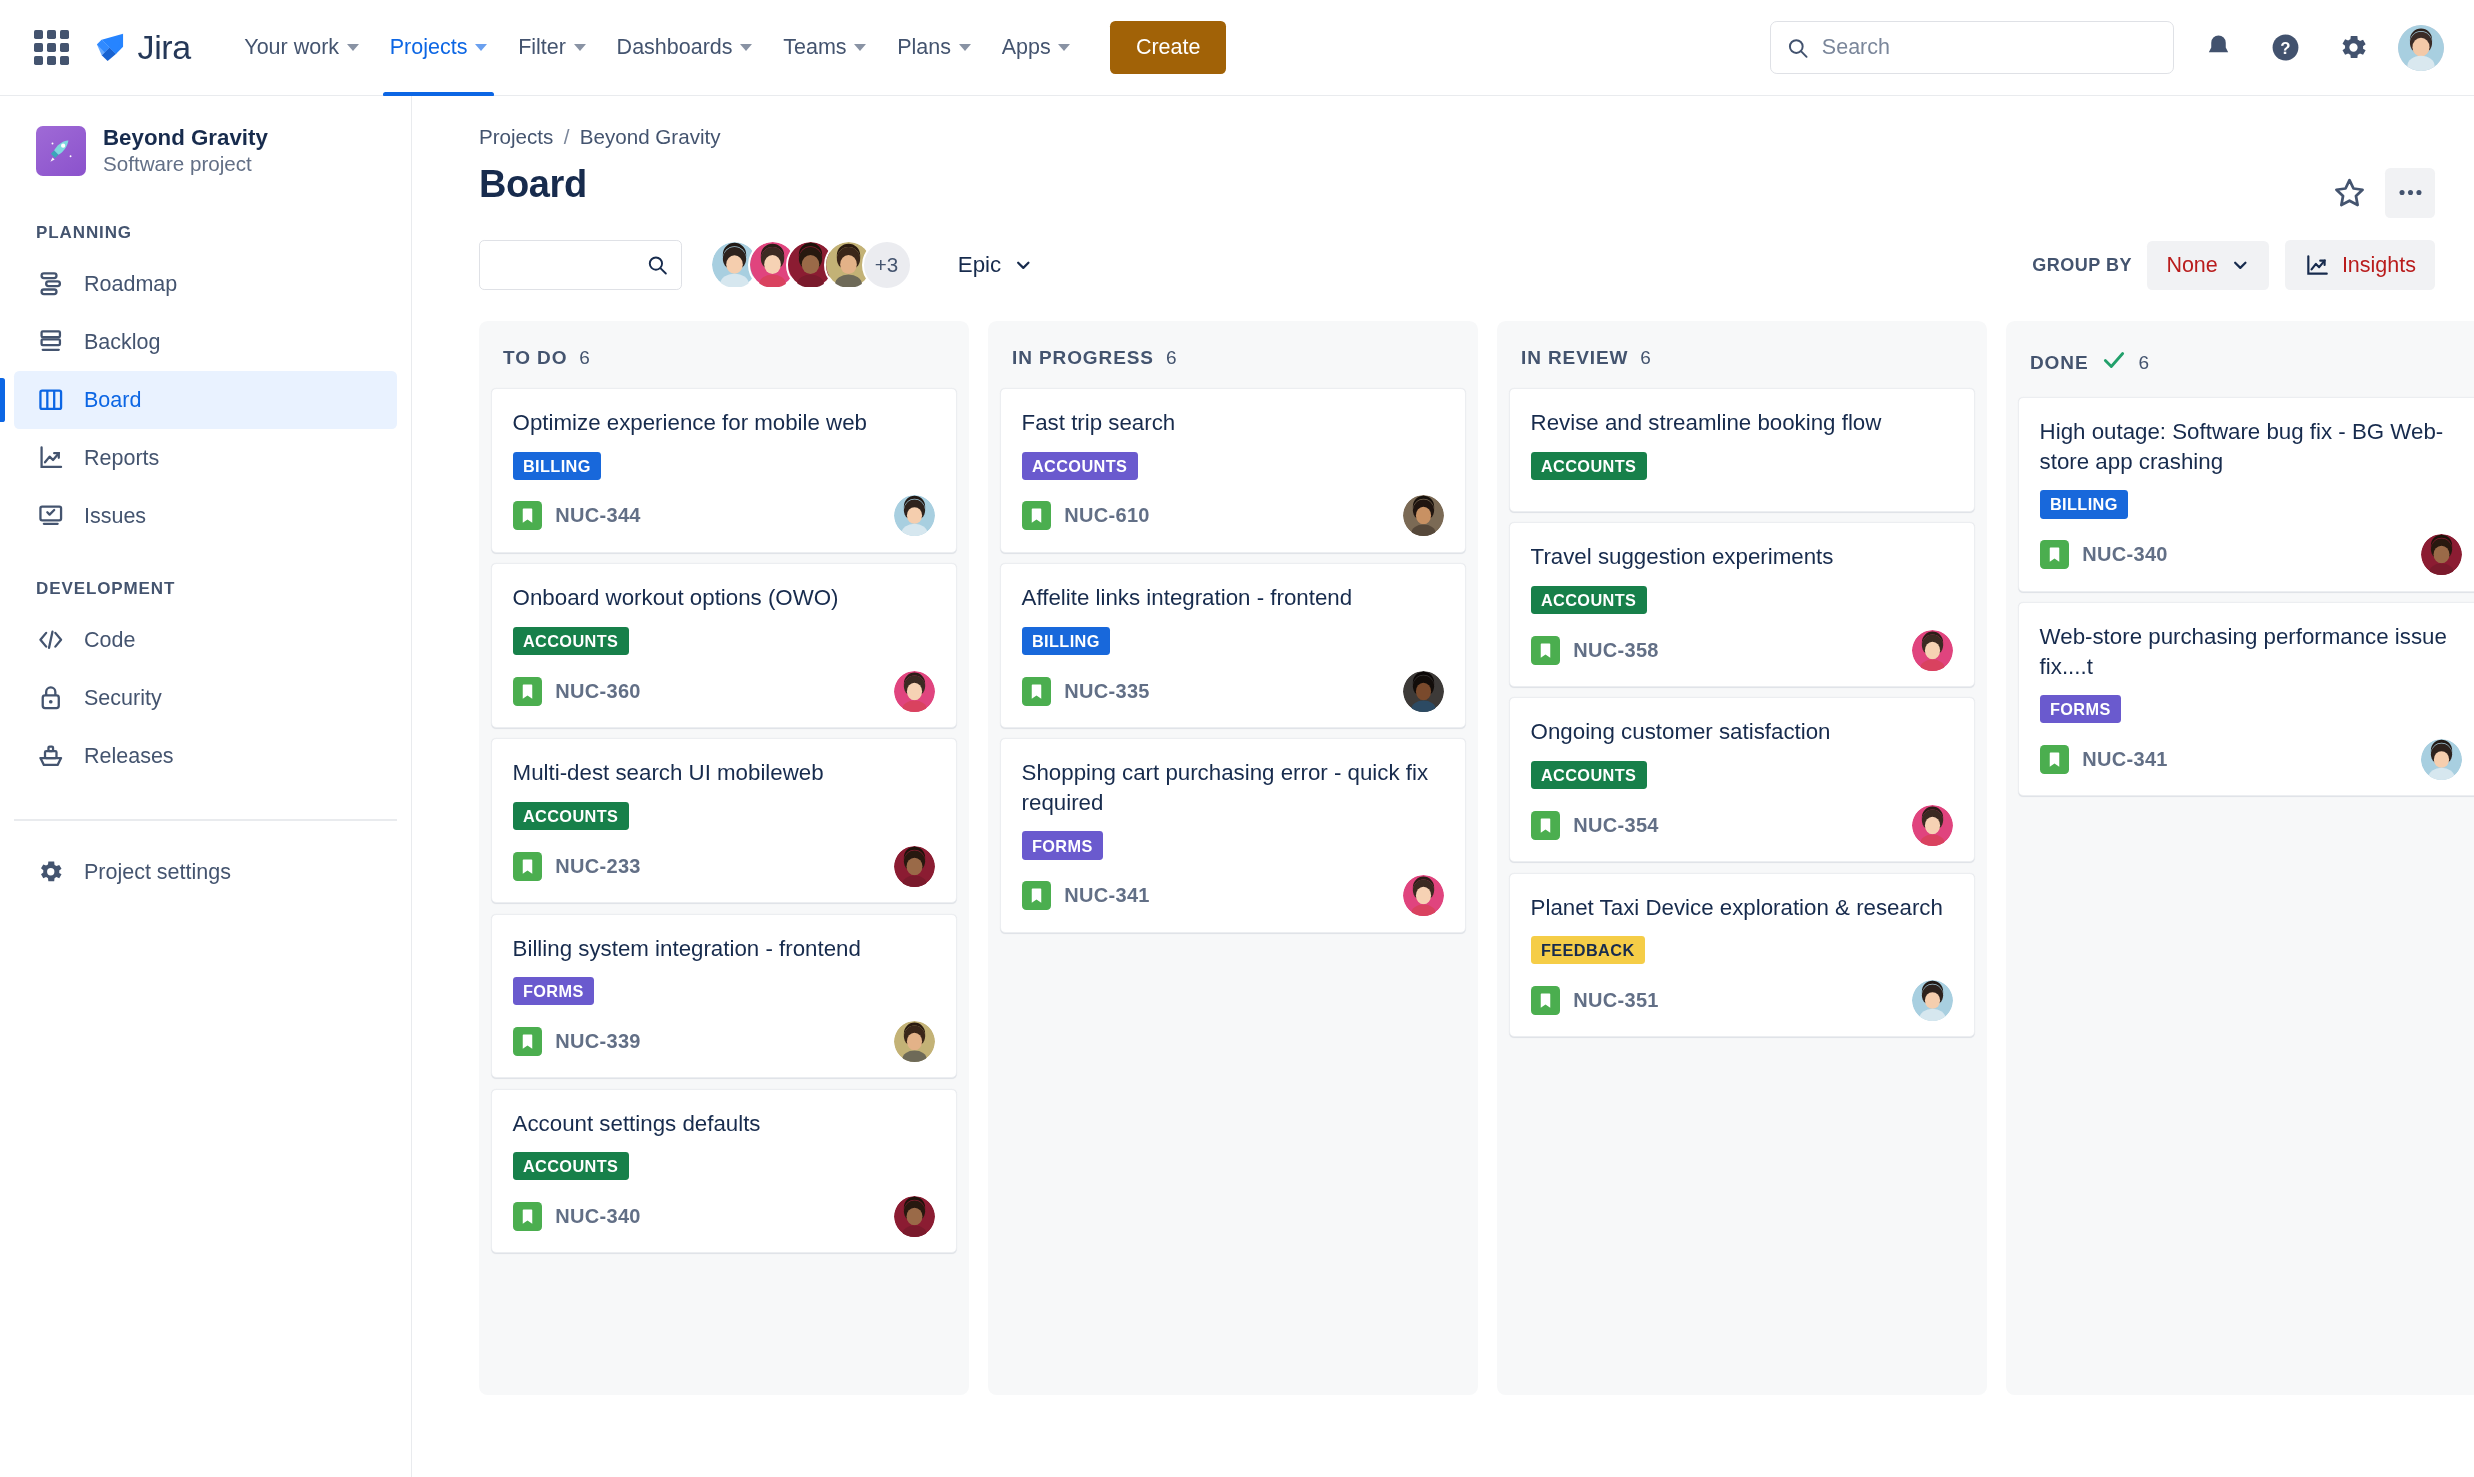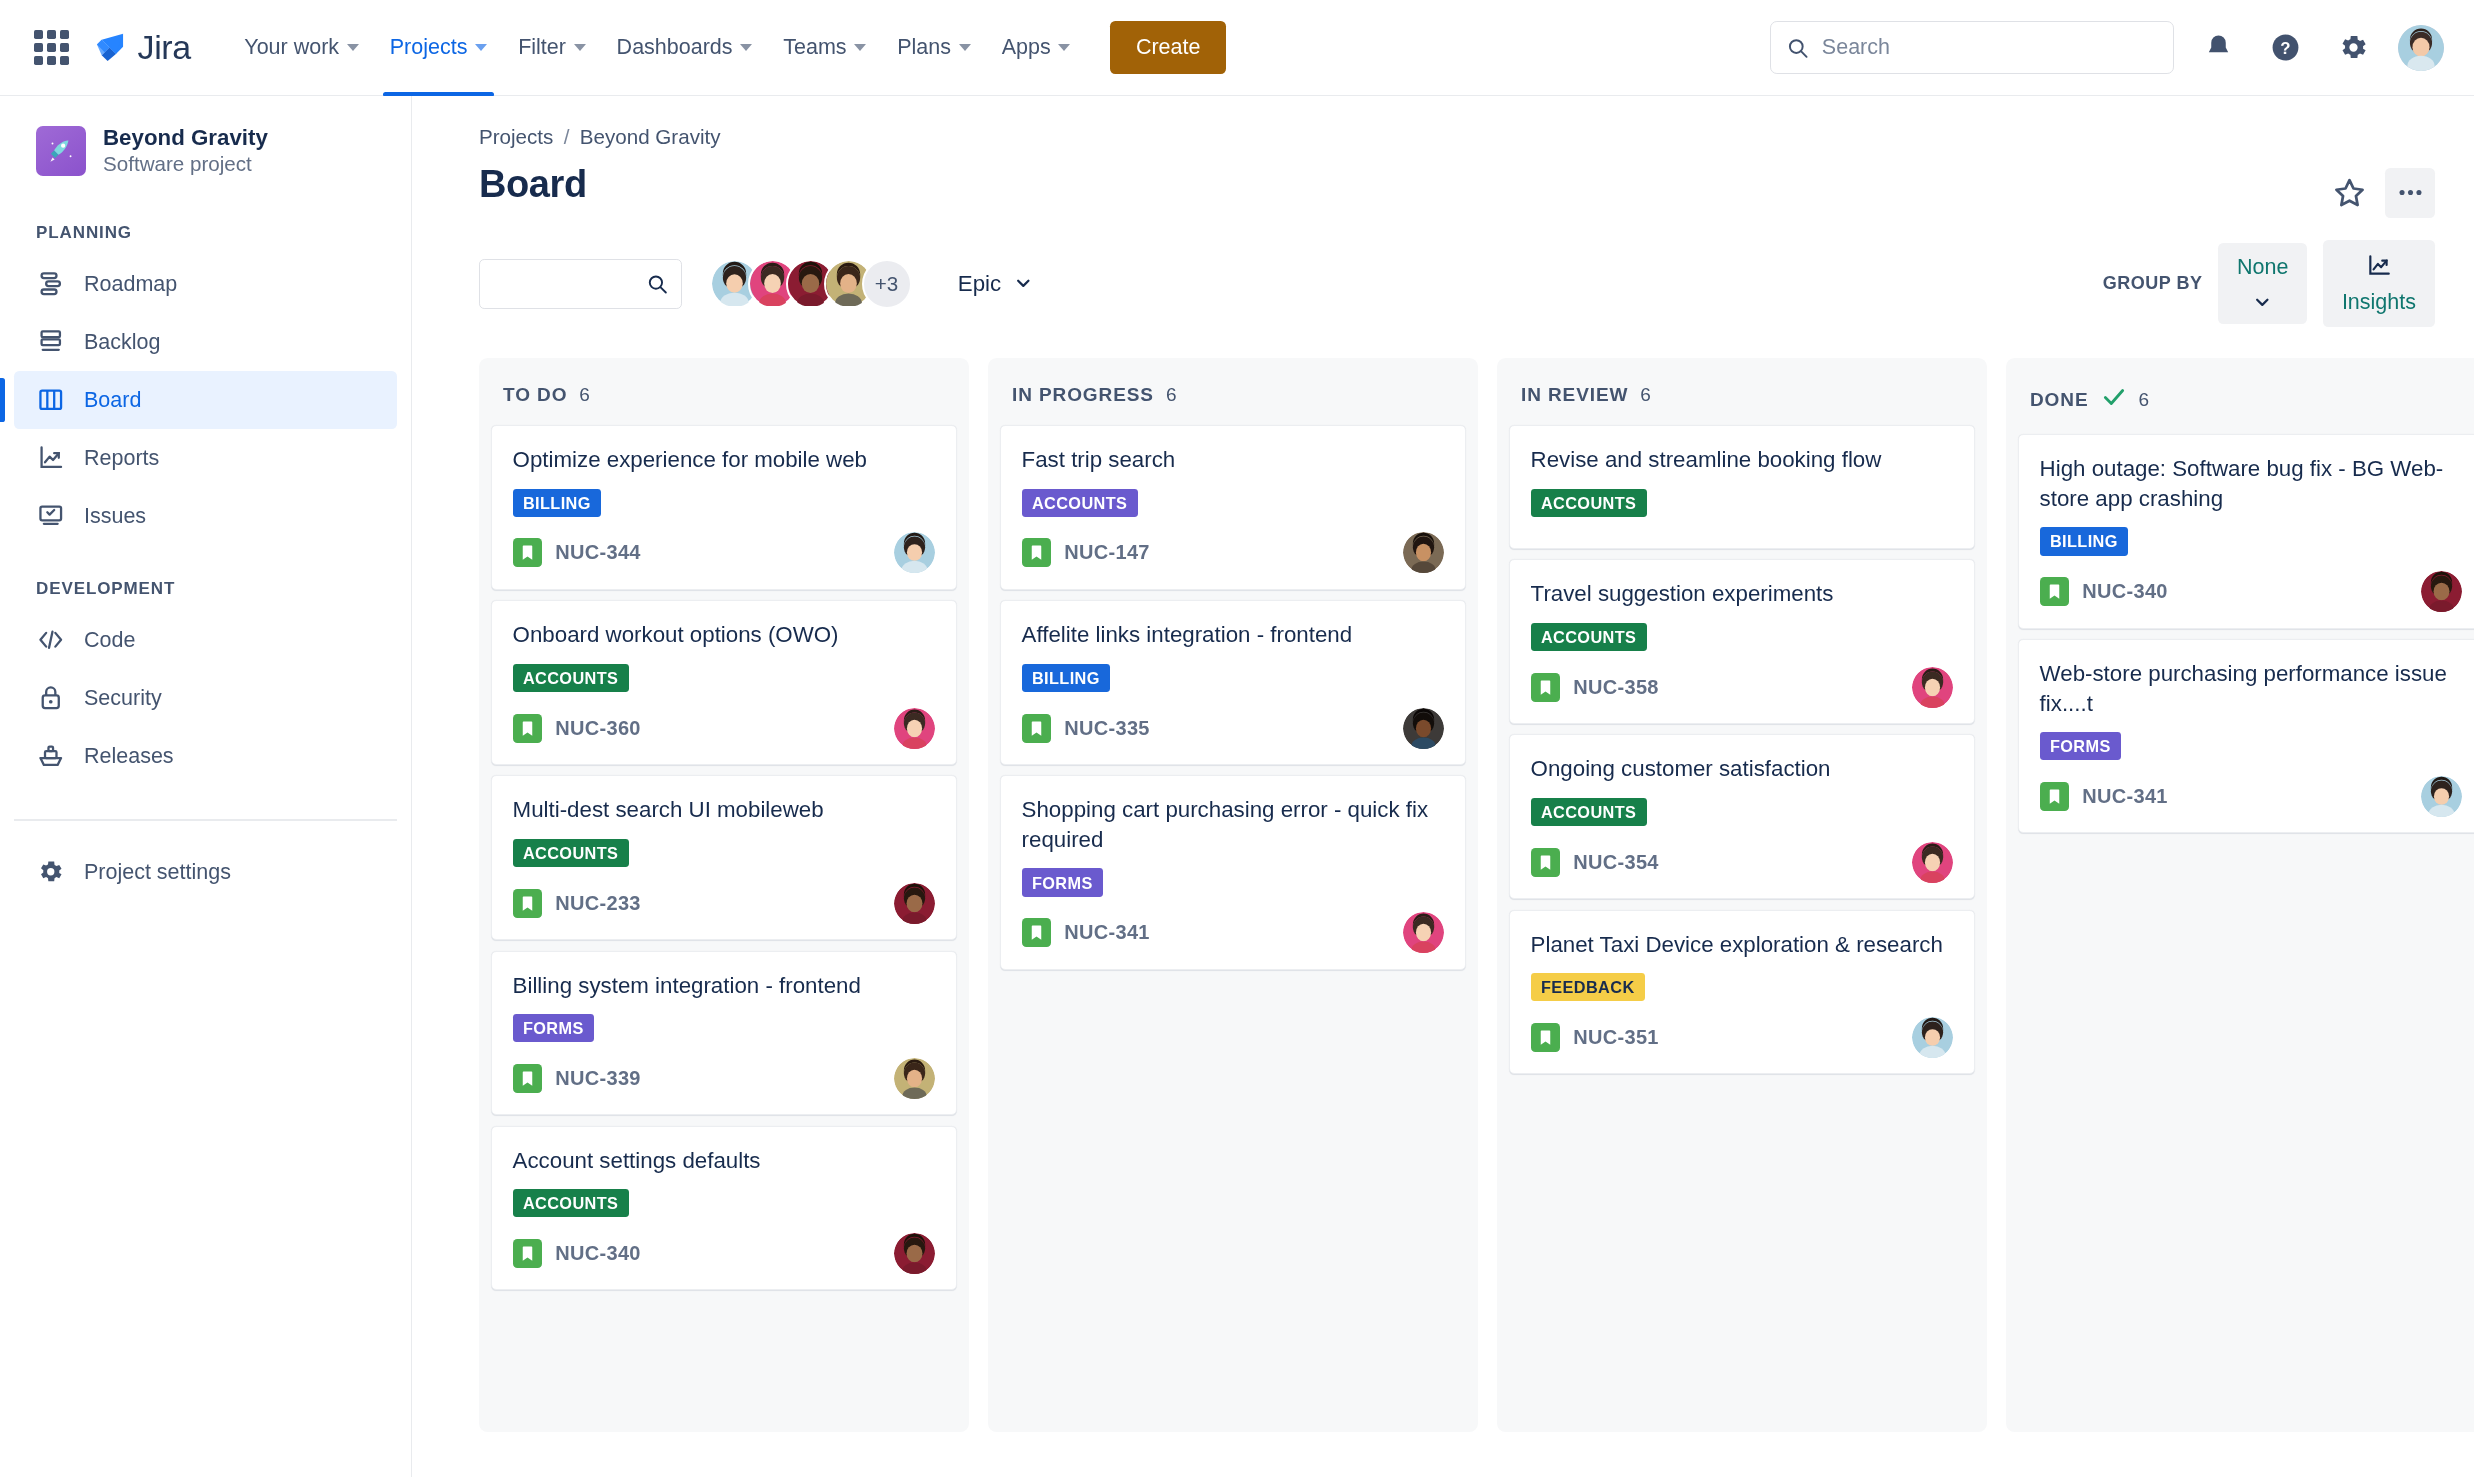--- a/index.html
+++ b/index.html
@@ -179,24 +179,23 @@
     cursor: pointer;
   }
   .epic-select {
     margin-left: 36px; display: flex; align-items: center; gap: 12px;
     font-size: 22.3px; color: #172b4d; cursor: pointer; padding: 8.6px 10.3px; border-radius: 5.2px;
   }
   .toolbar-right { margin-left: auto; display: flex; align-items: center; gap: 15.5px; }
   .groupby-label { font-size: 18px; font-weight: bold; letter-spacing: 0.5px; color: #44546f; }
   .grey-btn {
     background: #f1f2f4; border: none; border-radius: 5.2px;
-    font-size: 21.5px; color: #0f766e; font-family: inherit;
+    font-size: 21.5px; color: #b91c1c; font-family: inherit;
     padding: 12px 19px; display: flex; align-items: center; gap: 12px;
     cursor: pointer;
-    flex-direction: column;
   }
 
   
   .board {
     display: flex; gap: 19px;
     padding: 31px 0 0 67px;
     align-items: flex-start;
     position: relative;
   }
   .column {
@@ -660,21 +659,21 @@
             <span>IN PROGRESS</span>
             <span class="col-count">6</span>
           </div>
           <div class="col-cards">
             <div class="card"><div class="card-title">Fast trip search</div><span class="chip" style="background:#6a5ace;color:#ffffff">ACCOUNTS</span><div class="card-foot">
                 <span class="type-icon" style="background:#4bae4f">
                   <svg width="19" height="19" viewBox="0 0 24 24" fill="#fff">
                     <path d="M7 3h10a1 1 0 0 1 1 1v17l-6-4-6 4V4a1 1 0 0 1 1-1z"></path>
                   </svg>
                 </span>
-                <span class="issue-key">NUC-147</span>
+                <span class="issue-key">NUC-610</span>
                 <span class="card-avatar"><svg width="41" height="41" viewBox="0 0 54 54">
                     <circle cx="27" cy="27" r="27" fill="#7b6a55"></circle>
                     <ellipse cx="27" cy="20" rx="14" ry="14" fill="#201510"></ellipse>
                     <ellipse cx="27" cy="27" rx="10" ry="11.5" fill="#c89163"></ellipse>
                     <path d="M13 19a14 14 0 0 1 28 0v-4a14 14 0 0 0-28 0z" fill="#17100b"></path>
                     <ellipse cx="27" cy="50" rx="16" ry="11" fill="#56483a"></ellipse>
                   </svg></span>
               </div></div>
             <div class="card"><div class="card-title">Affelite links integration - frontend</div><span class="chip" style="background:#1868db;color:#ffffff">BILLING</span><div class="card-foot">
                 <span class="type-icon" style="background:#4bae4f">

